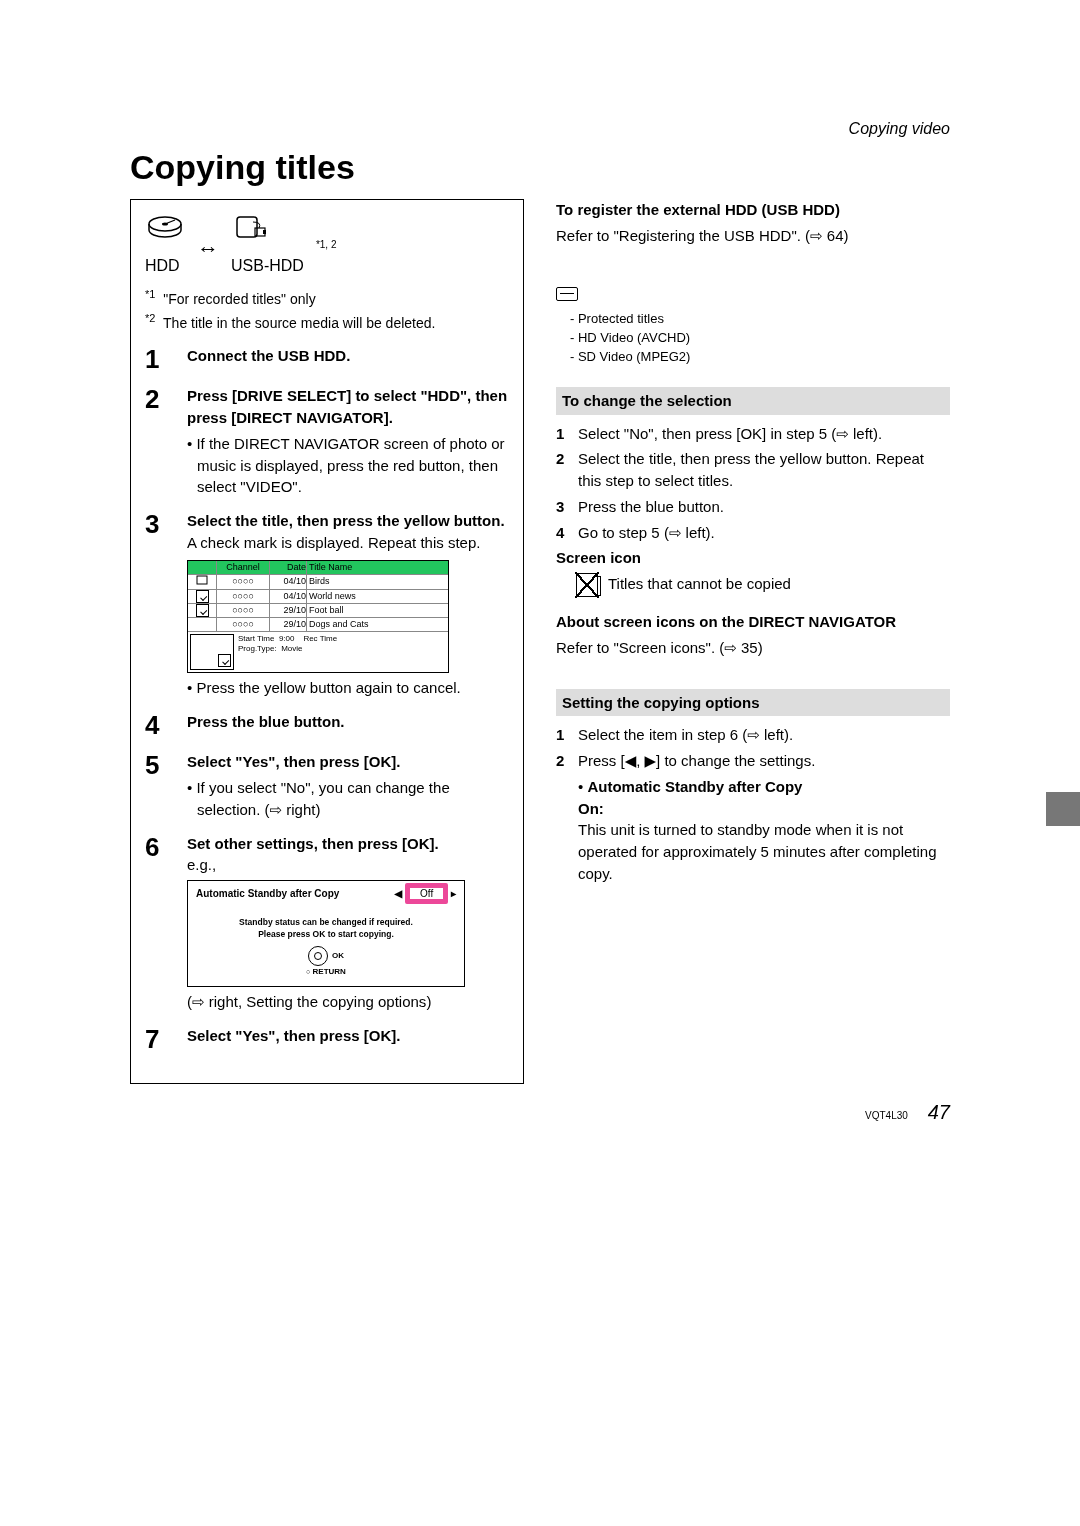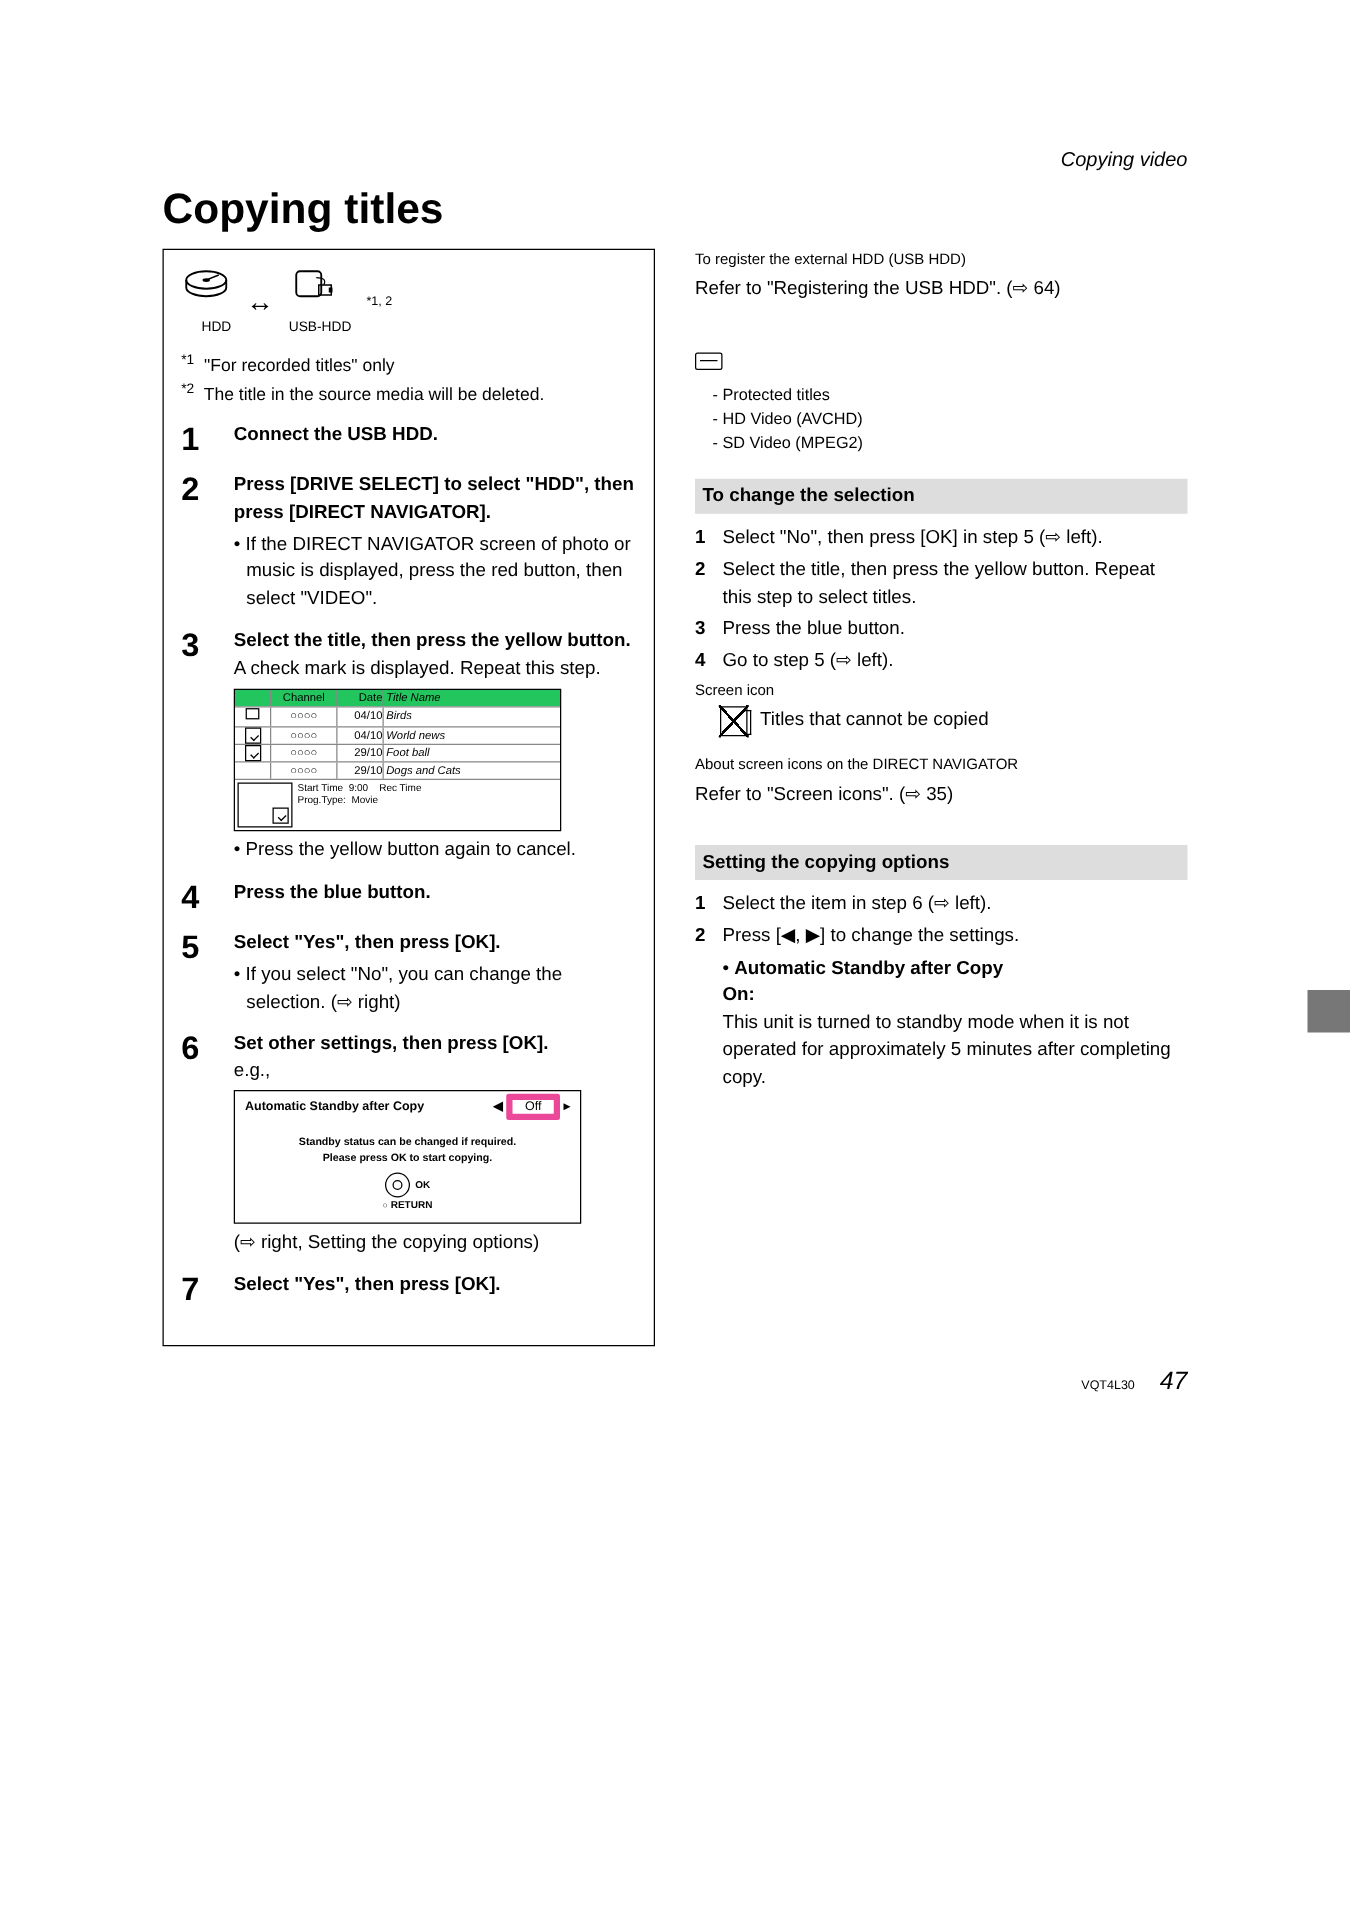--- a/index.html
+++ b/index.html
@@ -51,22 +51,22 @@
   }
   .arrow-both {
     font-size: 22px;
     font-weight: bold;
   }
   .sup {
     font-size: 10px;
     vertical-align: super;
   }
   .small-label {
-    font-size: 11px;
-    text-align: right;
+    font-size: 16px;
+    text-align: left;
   }
   .footnote-row {
     font-size: 14px;
     margin-bottom: 2px;
   }
   .footnote-row .marker {
     font-size: 11px;
     vertical-align: super;
     margin-right: 4px;
   }
@@ -124,21 +124,20 @@
     text-align: center;
   }
   .thumb-table .c-dt {
     width: 36px;
     border-right: 1px solid #888;
     text-align: right;
   }
   .thumb-table .c-tn {
     flex: 1;
     padding-left: 2px;
-    font-style: italic;
   }
   .thumb-big {
     display:flex;
   }
   .thumb-big .prev {
     width: 42px;
     height: 34px;
     border: 1px solid #000;
     margin-right: 4px;
     position: relative;
@@ -198,22 +197,22 @@
     border:1px solid #000;
     border-radius:50%;
   }
   .link-arrow::before {
     content: "(\21E8  ";
   }
   .link-arrow::after {
     content: ")";
   }
   .right-col h4 {
-    font-size: 12px;
-    font-weight: normal;
+    font-size: 15px;
+    font-weight: bold;
     margin: 0 0 4px 0;
   }
   .note-icon {
     display:inline-block;
     width:20px; height:12px;
     border:1px solid #000;
     border-radius:2px;
     position:relative;
     margin-bottom:4px;
   }

